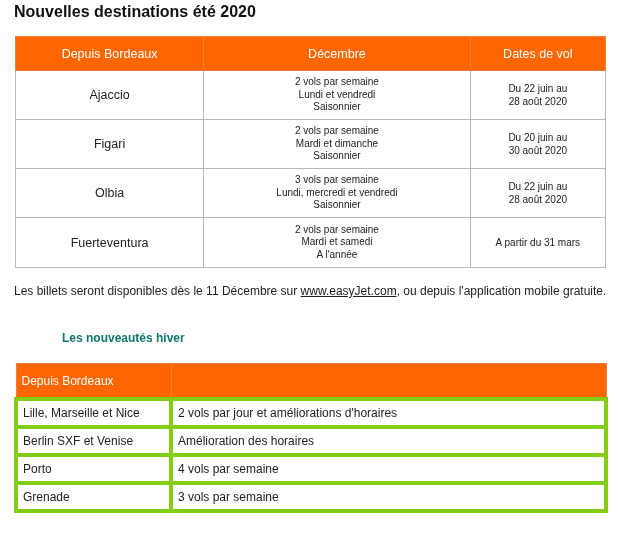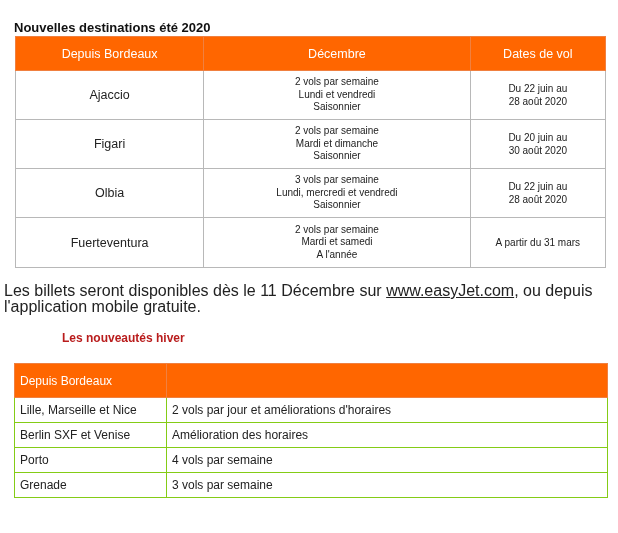--- a/index.html
+++ b/index.html
@@ -1,54 +1,54 @@
 <!DOCTYPE html>
 <html><head>
 <meta charset="utf-8">
 <style>
   html, body { margin: 0; padding: 0; background: #ffffff; }
   body {
     width: 618px; height: 533px; position: relative; overflow: hidden;
     font-family: "Liberation Sans", "DejaVu Sans", sans-serif; color: #222;
   }
   .title {
-    position: absolute; left: 14px; top: 20px;
-    font-size: 13px; font-weight: bold; color: #111;
+    position: absolute; left: 14px; top: 3px;
+    font-size: 16px; font-weight: bold; color: #111;
   }
   table { border-collapse: collapse; position: absolute; padding-left: 16px; }
   #t1 { left: 15px; top: 36px; width: 591px; }
   #t1 th {
     background: #ff6600; color: #fff; font-weight: normal; font-size: 12.5px;
     height: 33px; text-align: center; border: 1px solid #f08040; padding: 0;
   }
   #t1 td {
     border: 1px solid #b8b8b8; text-align: center; vertical-align: middle;
     padding: 0; color: #222;
   }
   #t1 td.city { font-size: 12.5px; width: 184px; margin-top: 12px; }
   #t1 td.freq { font-size: 10px; line-height: 12.5px; width: 261px; }
   #t1 td.dates { font-size: 10px; line-height: 13px; width: 132px; }
   #t1 tr.r { height: 49px; }
   #t1 tr.r.last { height: 50px; }
   .para {
-    position: absolute; left: 4px; top: 283px; width: 600px;
-    font-size: 16px; line-height: 16px; color: #222;
+    position: absolute; left: 14px; top: 283px; width: 600px;
+    font-size: 12px; line-height: 16px; color: #222;
   }
   .para a { color: #222; text-decoration: underline; }
   .subtitle {
     position: absolute; left: 14px; top: 331px;
-    font-size: 12px; font-weight: bold; color: #b91c1c; padding-left: 48px;
+    font-size: 12px; font-weight: bold; color: #0f766e; padding-left: 48px;
   }
   #t2 { left: 14px; top: 363px; width: 594px; }
   #t2 th {
     background: #ff6600; color: #fff; font-weight: normal; font-size: 12px;
     height: 33px; text-align: left; padding: 0 0 0 5px; border: 1px solid #f08040;
   }
   #t2 td {
-    border: 1px solid #84cc16; font-size: 12px; height: 24px;
+    border: 4px solid #84cc16; font-size: 12px; height: 24px;
     padding: 0 0 0 5px; text-align: left; color: #222;
   }
   #t2 td.c1 { width: 146px; }
 </style>
 </head>
 <body>
 
 <div class="title">Nouvelles destinations été 2020</div>
 
 <table id="t1">

